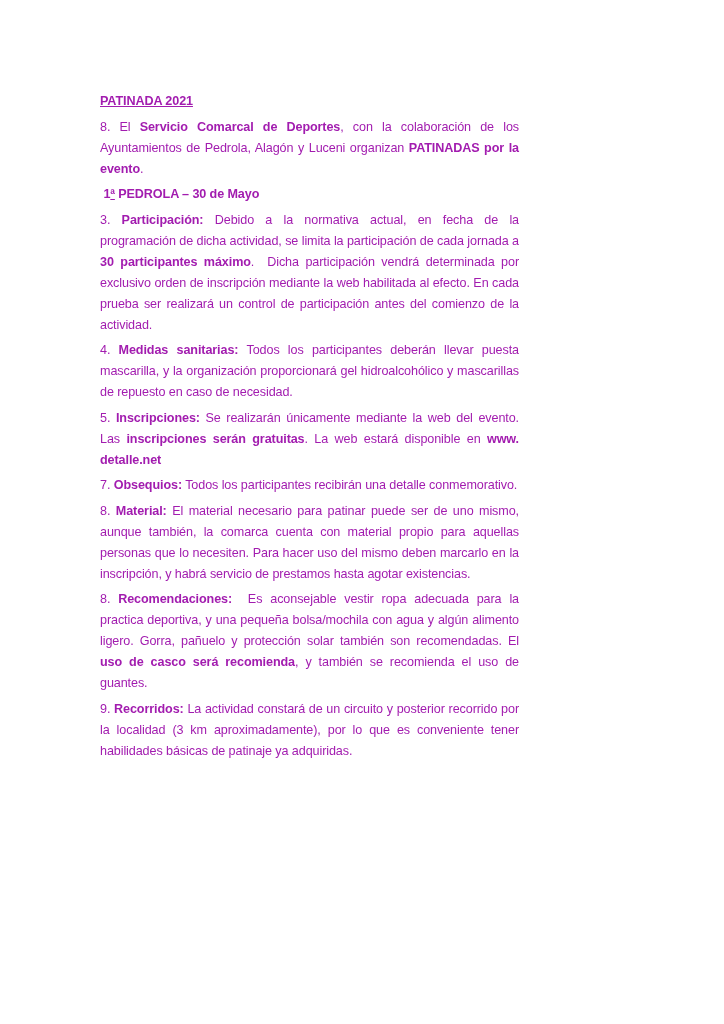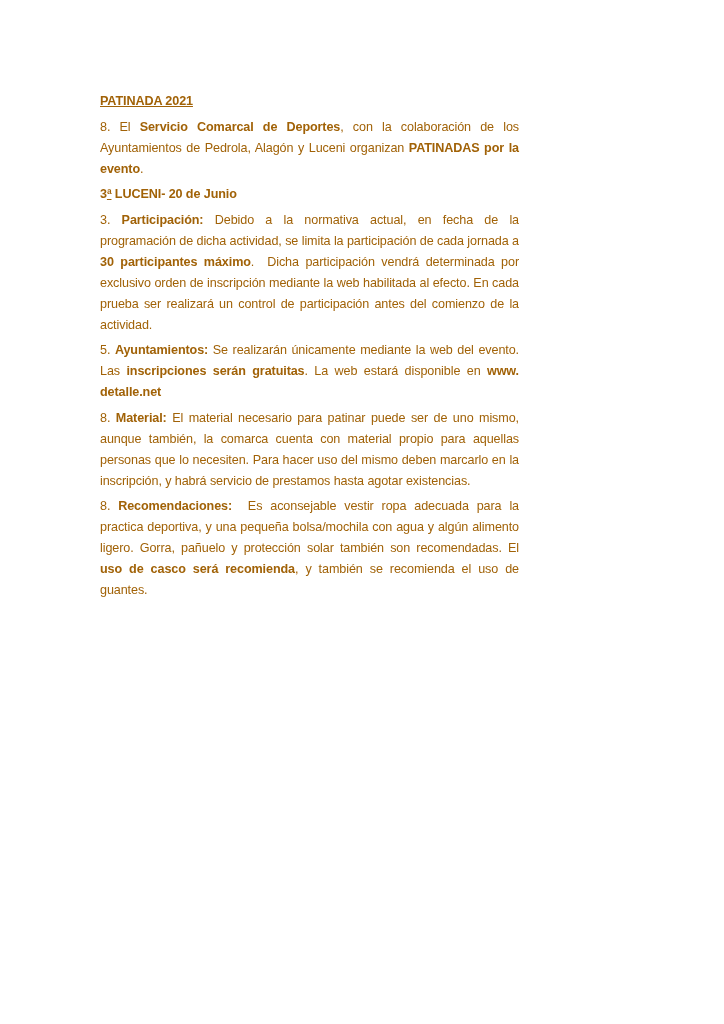--- a/index.html
+++ b/index.html
@@ -12,37 +12,40 @@
     width: 620px;
     height: 1024px;
     box-sizing: border-box;
     background: #ffffff;
     padding: 91px 101px 19px 100px;
     overflow: hidden;
     font-family: "Liberation Sans", sans-serif;
     font-size: 12.6px;
     letter-spacing: -0.1px;
     line-height: 21px;
-    color: #a16207;
+    color: #a21caf;
   }
   .para {
     margin: 0 0 4.5px 0;
     text-align: justify;
     text-justify: inter-word;
   }
   .para.left { text-align: left; }
   .b { font-weight: 700; }
   .u { text-decoration: underline; }
 </style>
 </head>
 <body>
 
 <main class="page">
   <section>
       <p class="para left"><span class="b u">PATINADA 2021</span></p>
       <p class="para"><span>8. El </span><span class="b">Servicio Comarcal de Deportes</span><span>, con la colaboración de los Ayuntamientos de Pedrola, Alagón y Luceni organizan </span><span class="b">PATINADAS por la evento</span><span>.</span></p>
-      <p class="para left"><span class="b">3</span><span class="b u">ª</span><span class="b"> LUCENI- 20 de Junio</span></p>
+      <p class="para left"><span class="b">&nbsp;1</span><span class="b u">ª</span><span class="b"> PEDROLA – 30 de Mayo</span></p>
       <p class="para"><span>3. </span><span class="b">Participación:</span><span> Debido a la normativa actual, en fecha de la programación de dicha actividad, se limita la participación de cada jornada a </span><span class="b">30 participantes máximo</span><span>.&nbsp; Dicha participación vendrá determinada por exclusivo orden de inscripción mediante la web habilitada al efecto. En cada prueba ser realizará un control de participación antes del comienzo de la actividad.</span></p>
-      <p class="para"><span>5. </span><span class="b">Ayuntamientos:</span><span> Se realizarán únicamente mediante la web del evento. Las </span><span class="b">inscripciones serán gratuitas</span><span>. La web estará disponible en </span><span class="b">www. detalle.net</span></p>
+      <p class="para"><span>4. </span><span class="b">Medidas sanitarias:</span><span> Todos los participantes deberán llevar puesta mascarilla, y la organización proporcionará gel hidroalcohólico y mascarillas de repuesto en caso de necesidad.</span></p>
+      <p class="para"><span>5. </span><span class="b">Inscripciones:</span><span> Se realizarán únicamente mediante la web del evento. Las </span><span class="b">inscripciones serán gratuitas</span><span>. La web estará disponible en </span><span class="b">www. detalle.net</span></p>
+      <p class="para"><span>7. </span><span class="b">Obsequios:</span><span> Todos los participantes recibirán una detalle conmemorativo.</span></p>
       <p class="para"><span>8. </span><span class="b">Material:</span><span> El material necesario para patinar puede ser de uno mismo, aunque también, la comarca cuenta con material propio para aquellas personas que lo necesiten. Para hacer uso del mismo deben marcarlo en la inscripción, y habrá servicio de prestamos hasta agotar existencias.</span></p>
       <p class="para"><span>8. </span><span class="b">Recomendaciones:</span><span>&nbsp; Es aconsejable vestir ropa adecuada para la practica deportiva, y una pequeña bolsa/mochila con agua y algún alimento ligero. Gorra, pañuelo y protección solar también son recomendadas. El </span><span class="b">uso de casco será recomienda</span><span>, y también se recomienda el uso de guantes.</span></p>
+      <p class="para"><span>9. </span><span class="b">Recorridos:</span><span> La actividad constará de un circuito y posterior recorrido por la localidad (3 km aproximadamente), por lo que es conveniente tener habilidades básicas de patinaje ya adquiridas.</span></p>
     </section>
 </main>
 
 </body></html>

